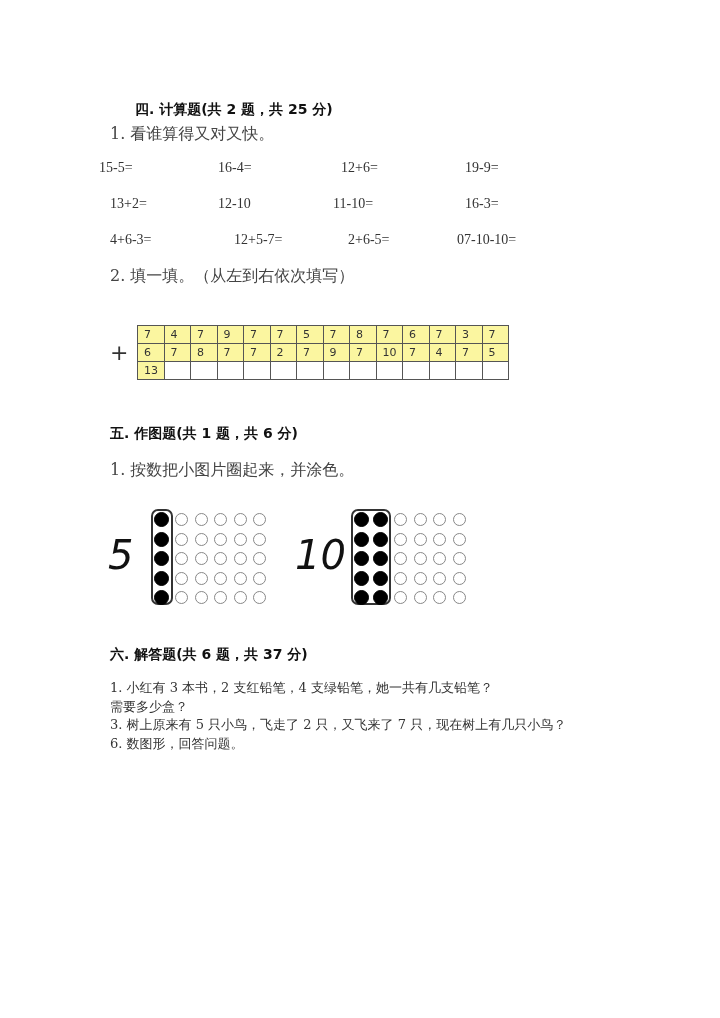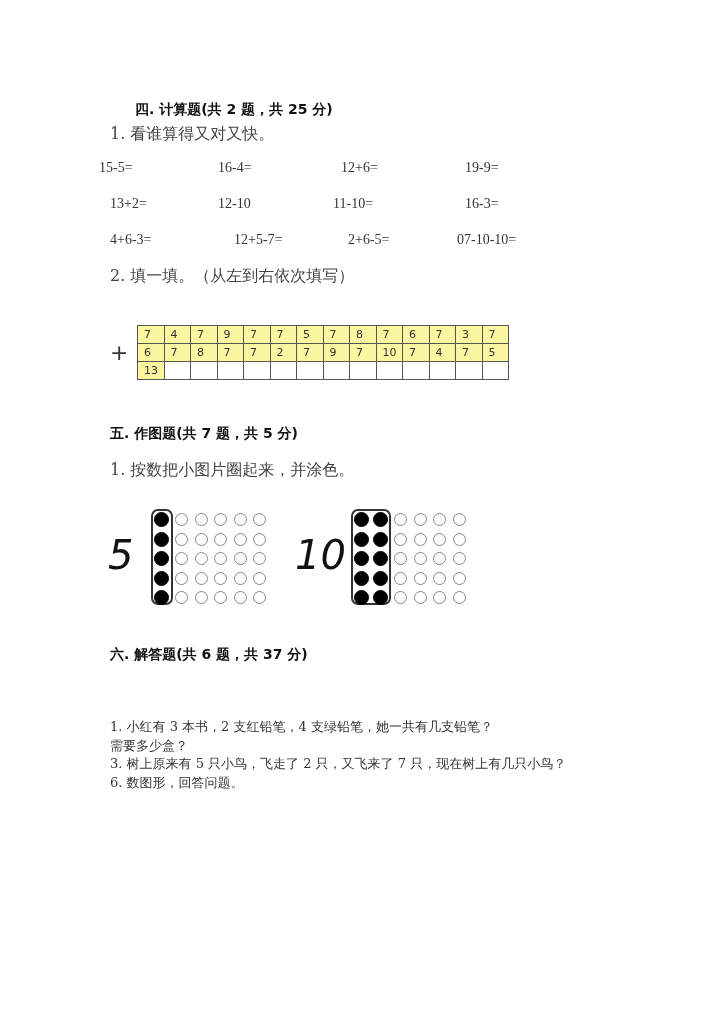--- a/index.html
+++ b/index.html
@@ -15,21 +15,21 @@
   table.grid td { width: 26.5px; height: 18px; border: 1px solid #555; padding: 0 0 0 6px;
                   font-family: "DejaVu Sans", sans-serif; font-size: 11px; color: #333;
                   box-sizing: border-box; vertical-align: middle; }
   table.grid td.y { background: #fbf6a0; }
   table.grid td.w { background: #ffffff; }
   .bignum { font-family: "DejaVu Sans", sans-serif; font-style: italic; font-size: 40px; color: #111; line-height: 1; }
   .dotgrid { position: absolute; display: grid; grid-template-rows: repeat(5, 19.5px); }
   .dot { width: 13px; height: 13px; border-radius: 50%; box-sizing: border-box; border: 1.5px solid #888; margin: 3px; }
   .dot.f { background: #000; border-color: #000; width: 15px; height: 15px; margin: 2px; }
   .frame { position: absolute; border: 2px solid #333; border-radius: 7px; box-sizing: border-box; }
-  .prob { font-size: 13px; color: #333; line-height: 18.5px; margin-top: 39px; }
+  .prob { font-size: 13px; color: #333; line-height: 18.5px; }
 </style>
 </head>
 <body>
 
 <div class="abs section-title" style="left:110px; top:101px;margin-left:25px;">四. 计算题(共 2 题，共 25 分)</div>
 <div class="abs q" style="left:110px; top:124px;">1. 看谁算得又对又快。</div>
 
 <div class="abs eq" style="left:99px; top:160px;">15-5=</div>
 <div class="abs eq" style="left:218px; top:160px;">16-4=</div>
 <div class="abs eq" style="left:341px; top:160px;">12+6=</div>
@@ -95,21 +95,21 @@
     <td class="w"></td>
     <td class="w"></td>
     <td class="w"></td>
     <td class="w"></td>
     <td class="w"></td>
     <td class="w"></td>
   </tr>
 </tbody>
   </table>
 
-<div class="abs section-title" style="left:110px; top:425px;">五. 作图题(共 7 题，共 5 分)</div>
+<div class="abs section-title" style="left:110px; top:425px;">五. 作图题(共 1 题，共 6 分)</div>
 <div class="abs q" style="left:110px; top:460px;">1. 按数把小图片圈起来，并涂色。</div>
 
 <div class="abs bignum" style="left:108px; top:535px;">5</div>
 <div class="frame" style="left:151px; top:509px; width:22px; height:96px;"></div>
 <div class="dotgrid" style="left:152px; top:510px; grid-template-columns: 20px repeat(5, 19.5px);">
   <div class="dot f"></div>
   <div class="dot"></div>
   <div class="dot"></div>
   <div class="dot"></div>
   <div class="dot"></div>

